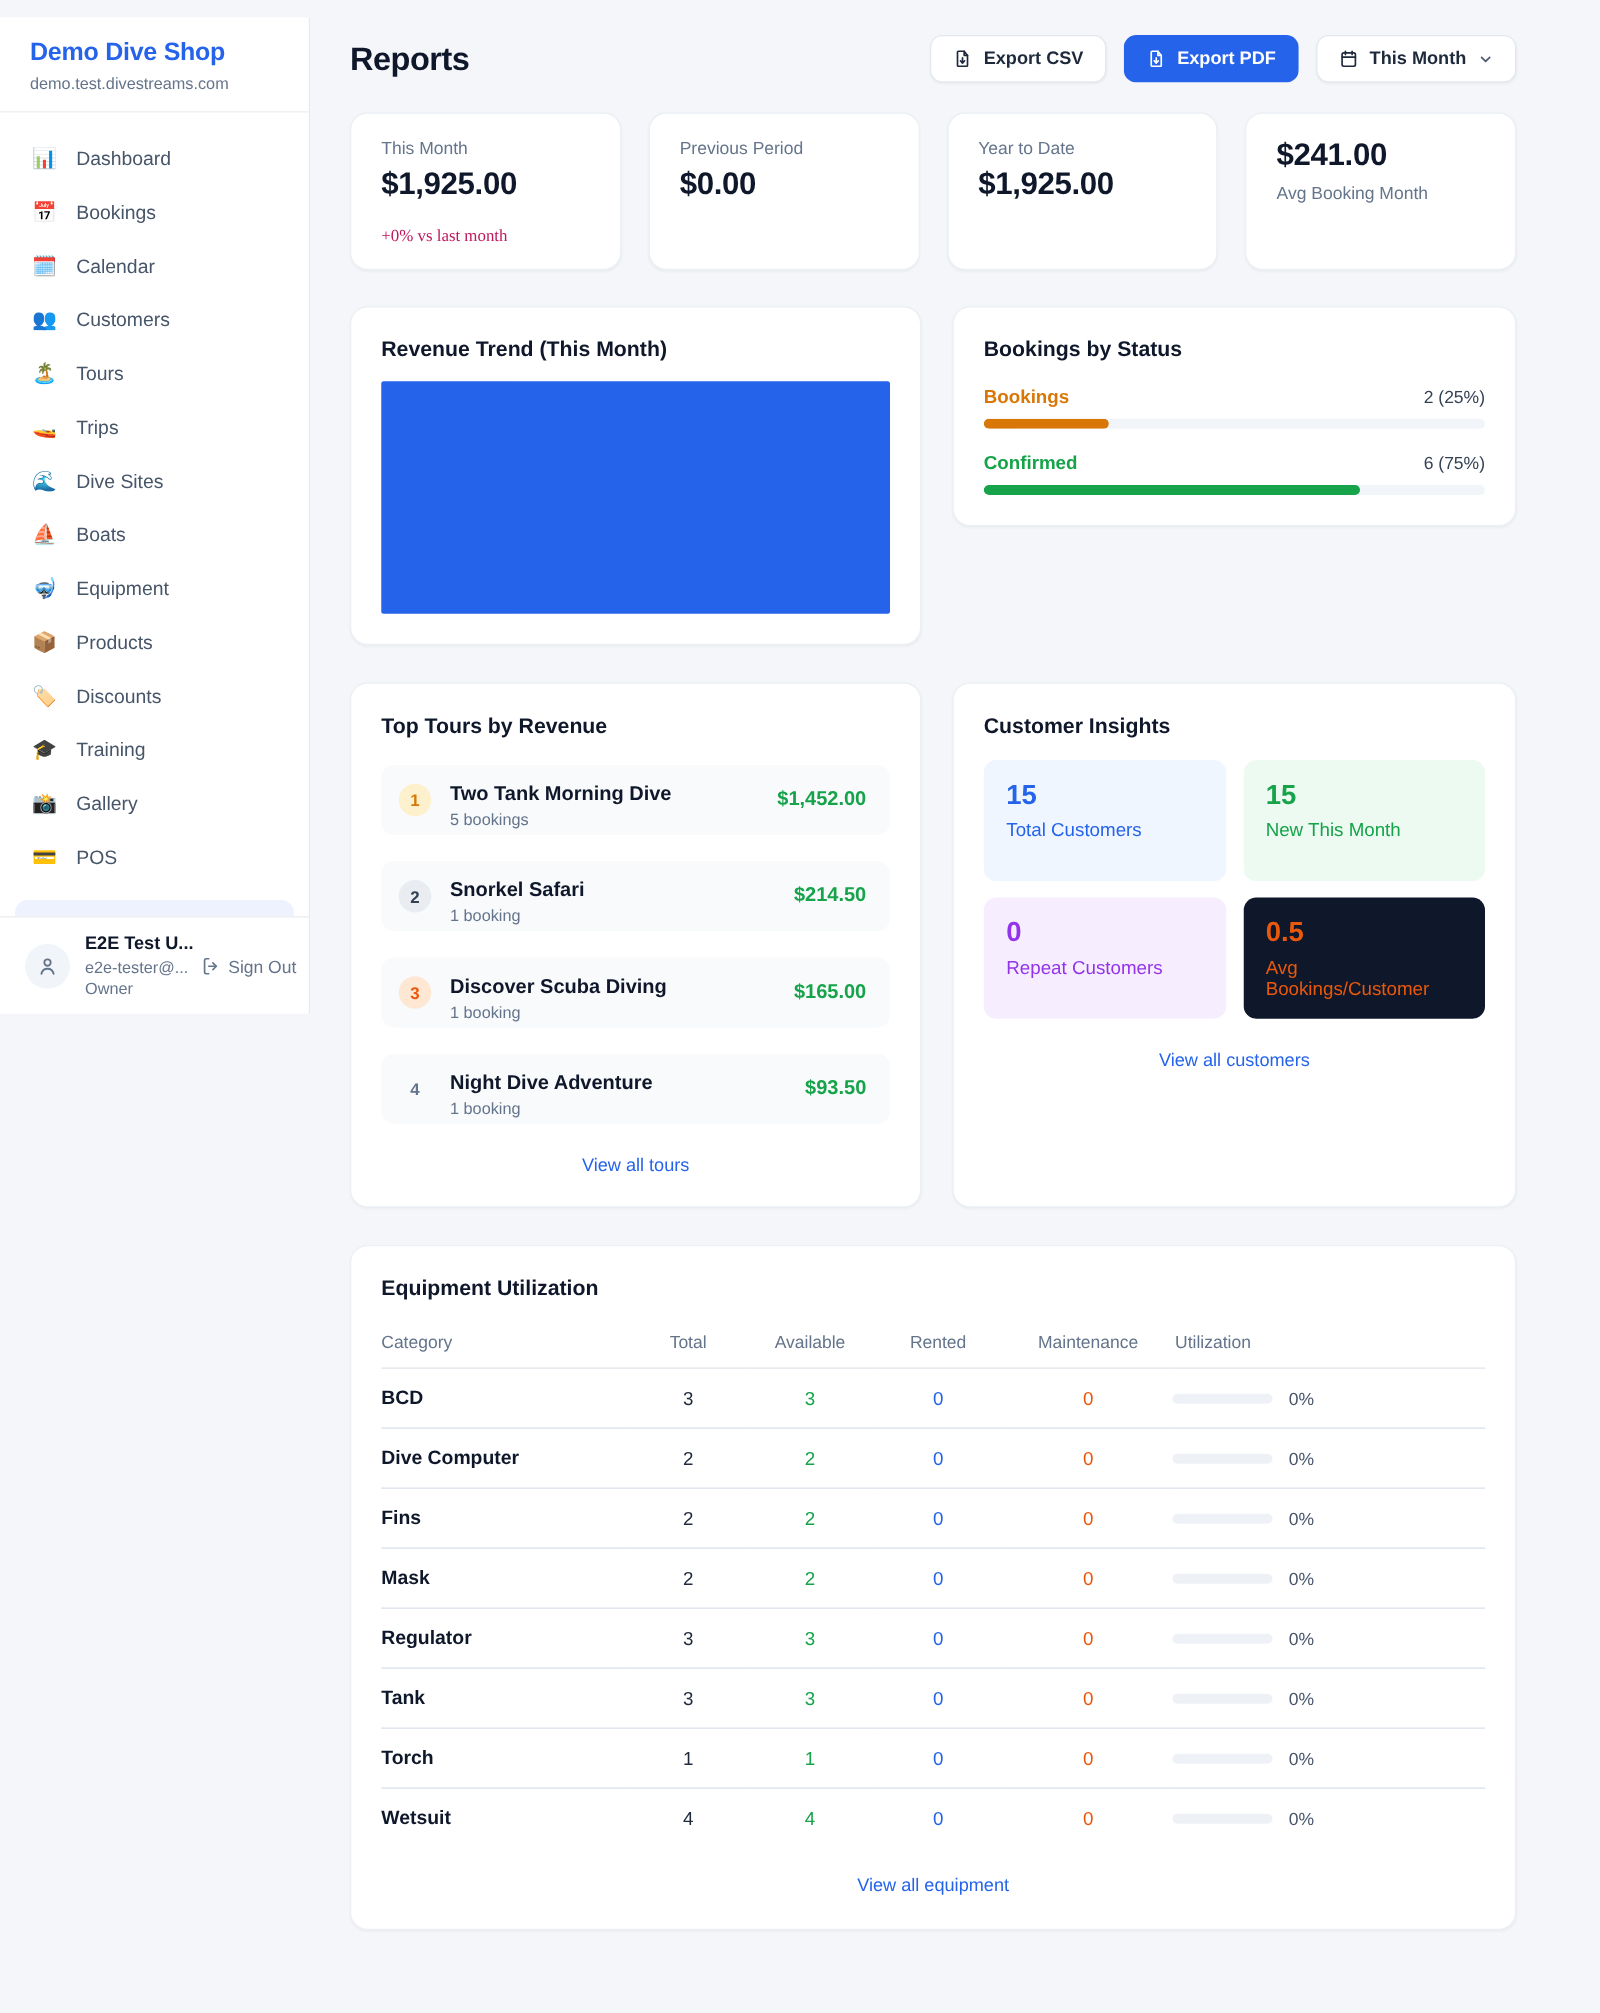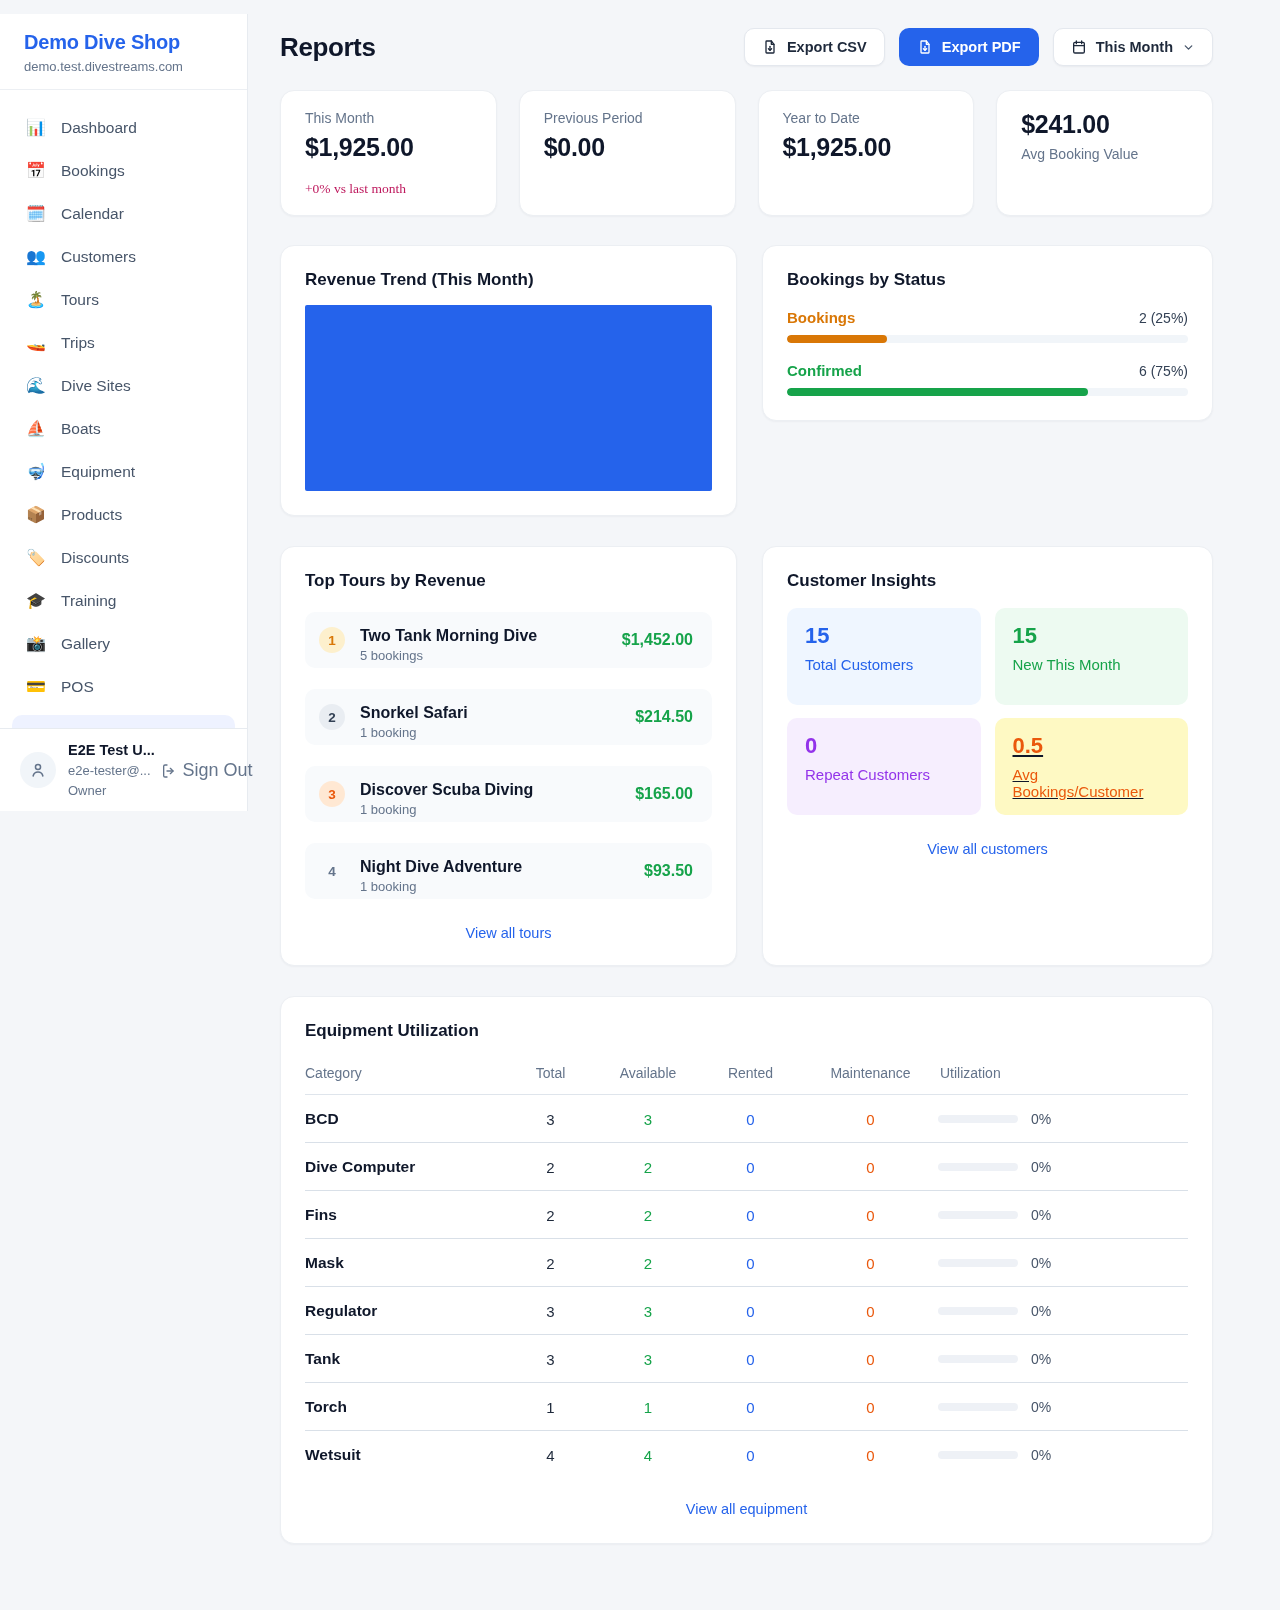--- a/index.html
+++ b/index.html
@@ -34,21 +34,21 @@
     display:flex; align-items:center; gap:12px;
   }
   .avatar {
     width:36px; height:36px; border-radius:50%; background:#f1f5f9;
     display:flex; align-items:center; justify-content:center; flex:0 0 36px;
   }
   .user-meta { min-width:0; }
   .user-name { font-size:14.5px; font-weight:700; color:#0f172a; white-space:nowrap; }
   .user-line { display:flex; align-items:center; gap:10px; margin-top:2px; }
   .user-email { font-size:13px; color:#64748b; white-space:nowrap; }
-  .signout { display:flex; align-items:center; gap:6px; font-size:18px; color:#64748b; cursor:pointer; white-space:nowrap; }
+  .signout { display:flex; align-items:center; gap:6px; font-size:14px; color:#64748b; cursor:pointer; white-space:nowrap; }
   .user-role { font-size:13px; color:#64748b; margin-top:2px; }
   
   .main { position:absolute; left:248px; top:0; width:1032px; padding:28px 67px 0 32px; }
   .page-header { display:flex; align-items:center; justify-content:space-between; }
   .page-title { font-size:26px; font-weight:800; letter-spacing:-.4px; color:#0f172a; }
   .hdr-actions { display:flex; gap:14px; align-items:center; }
   .btn {
     display:flex; align-items:center; gap:9px; height:38px; padding:15px 17px;
     border-radius:10px; font-size:14.5px; font-weight:600; cursor:pointer;
     border:1px solid transparent;
@@ -100,21 +100,21 @@
   .tour-amt { margin-left:auto; font-size:16px; font-weight:700; color:#16a34a; }
   .card-link { display:block; text-align:center; font-size:14.5px; color:#2563eb; margin-top:26px; cursor:pointer; text-decoration:none; }
   .insights-card { flex:1; padding:24px; }
   .tiles { display:grid; grid-template-columns:1fr 1fr; gap:13px 14px; margin-top:17px; }
   .tile { border-radius:10px; padding:15px 18px 17px; height:97px; }
   .tile-value { font-size:22px; font-weight:800; }
   .tile-label { font-size:15px; margin-top:7px; }
   .t-blue  { background:#eff6ff; } .t-blue  .tile-value,.t-blue  .tile-label { color:#2563eb; }
   .t-green { background:#edfaf1; } .t-green .tile-value,.t-green .tile-label { color:#16a34a; }
   .t-purple{ background:#f6eefe; } .t-purple .tile-value,.t-purple .tile-label { color:#9333ea; }
-  .t-orange{ background:#fef9c3;text-decoration:underline; } .t-orange .tile-value,.t-orange .tile-label { color:#ea580c; }
+  .t-orange{ background:#0f172a; } .t-orange .tile-value,.t-orange .tile-label { color:#ea580c; }
   
   .equip-card { margin-top:30px; padding:24px 24px 26px; }
   table.equip { width:100%; border-collapse:collapse; margin-top:14px; }
   .equip th {
     font-size:14px; font-weight:400; color:#64748b; text-align:center;
     padding:10px 0 13px; border-bottom:1px solid #dfe5ec;
   }
   .equip th:first-child { text-align:left; }
   .equip th:last-child { text-align:left; padding-left:2px; }
   .equip td { font-size:15px; color:#1e293b; text-align:center; padding:15px 0 14px; }
@@ -266,21 +266,21 @@
     <div class="card stat-card">
       <div class="stat-label">Previous Period</div>
       <div class="stat-value">$0.00</div>
     </div>
     <div class="card stat-card">
       <div class="stat-label">Year to Date</div>
       <div class="stat-value">$1,925.00</div>
     </div>
     <div class="card stat-card reverse">
       <div class="stat-value">$241.00</div>
-      <div class="stat-label">Avg Booking Value</div>
+      <div class="stat-label">Avg Booking Month</div>
     </div>
   </div>
 
   <div class="row-2">
     <div class="card revenue-card">
       <div class="card-title">Revenue Trend (This Month)</div>
       <div class="chart-block"></div>
     </div>
     <div class="card status-card">
       <div class="card-title">Bookings by Status</div>

